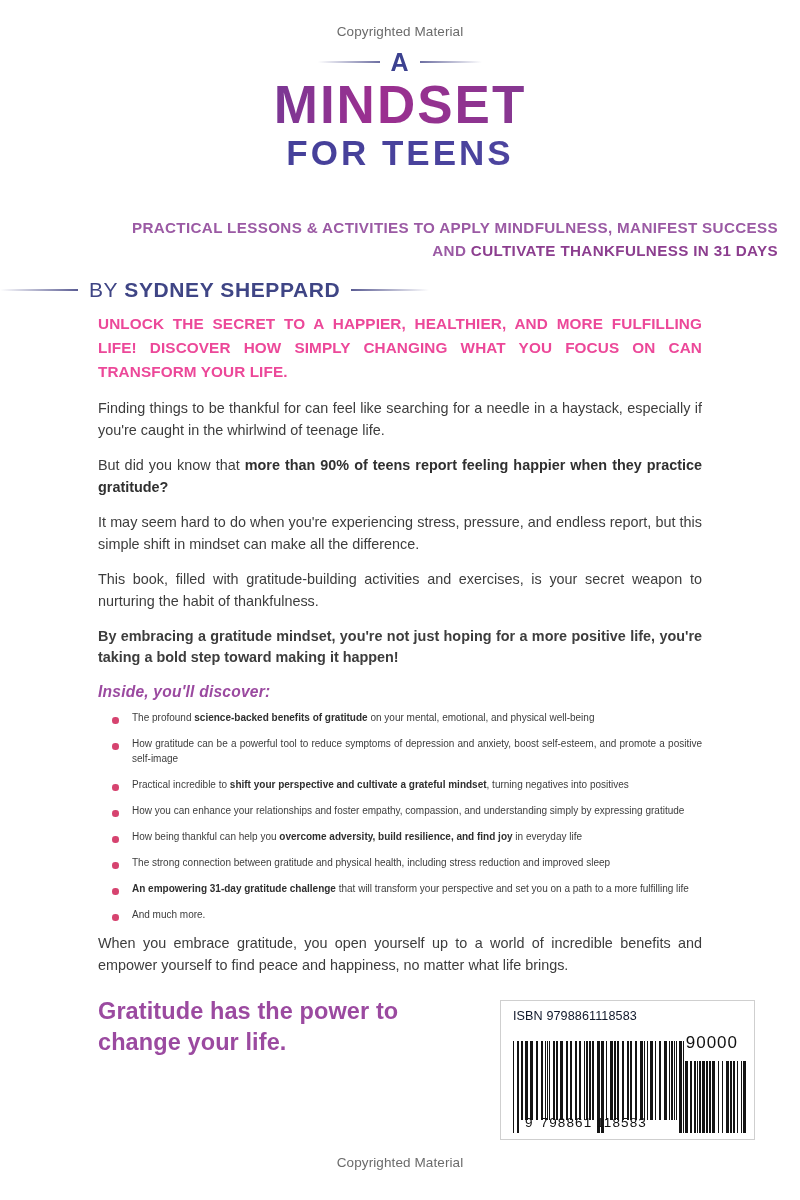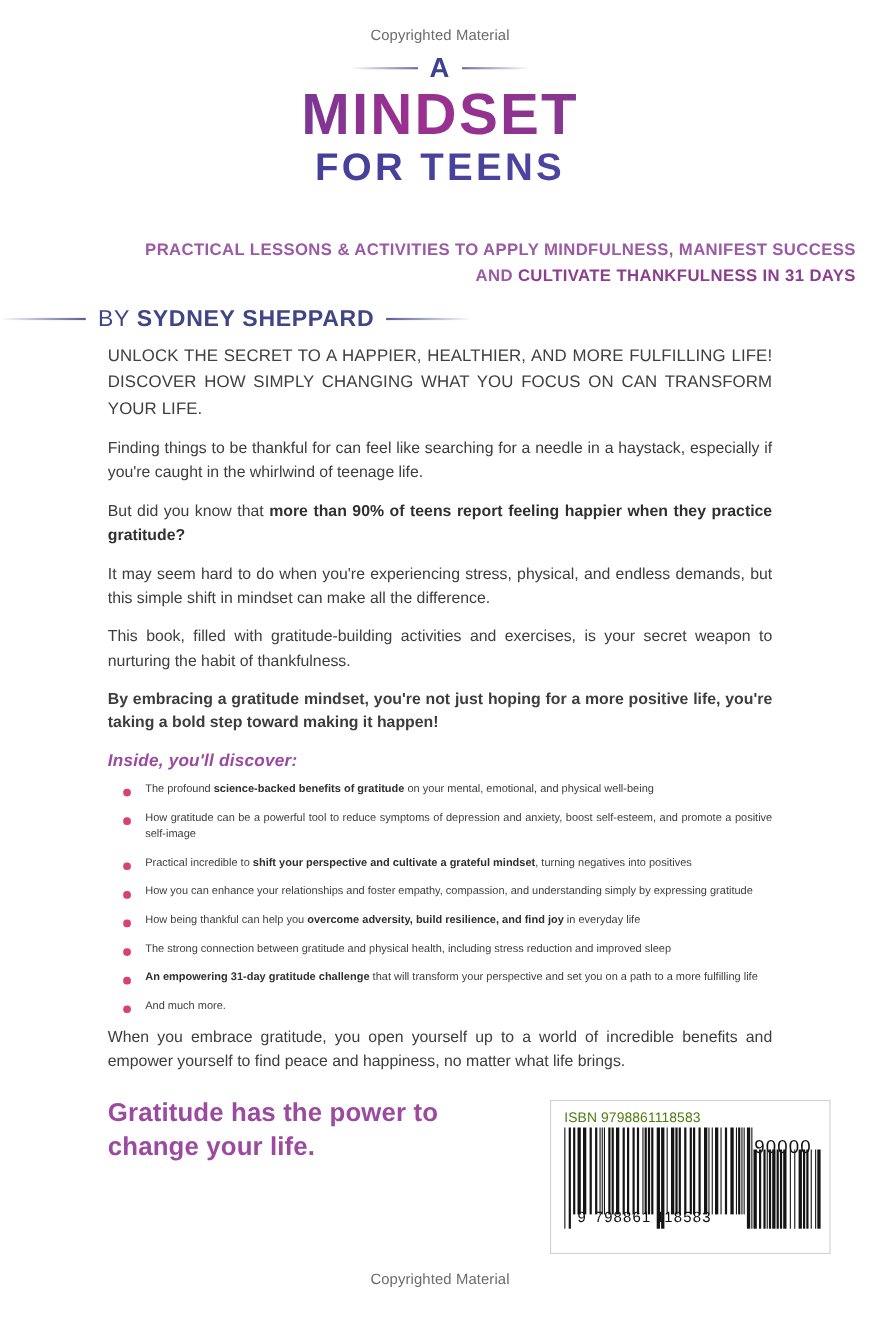--- a/index.html
+++ b/index.html
@@ -152,22 +152,22 @@
   
   .body-col {
     position: absolute;
     top: 312px;
     left: 98px;
     width: 604px;
   }
 
   .headline {
     font-size: 15.3px;
-    font-weight: normal;
-    color: #404040;
+    font-weight: bold;
+    color: #ec4899;
     line-height: 1.58;
     text-align: justify;
     letter-spacing: 0.1px;
     margin: 0 0 14px 0;
   }
 
   p.para {
     font-size: 14.4px;
     line-height: 1.52;
     color: #3d3d3d;
@@ -240,24 +240,24 @@
     top: 1000px;
     width: 255px;
     height: 140px;
     background: #ffffff;
     border: 1px solid #cfcfcf;
     box-sizing: border-box;
     padding: 8px 10px 4px 12px;
   }
   .isbn-text {
     font-size: 12.6px;
-    color: #4d7c0f;
+    color: #0f172a;
     font-family: "Liberation Sans", sans-serif;
     letter-spacing: 0.1px;
-    margin-bottom: 2px;
+    margin-bottom: 18px;
   }
   .addon-text {
     position: absolute;
     right: 16px;
     top: 32px;
     font-size: 17px;
     color: #111;
     font-family: "Liberation Sans", sans-serif;
     letter-spacing: 1px;
   }
@@ -326,21 +326,21 @@
     <div class="author-rule right"></div>
   </div>
 
   <div class="body-col">
     <p class="headline">UNLOCK THE SECRET TO A HAPPIER, HEALTHIER, AND MORE FULFILLING LIFE! DISCOVER HOW SIMPLY CHANGING WHAT YOU FOCUS ON CAN TRANSFORM YOUR LIFE.</p>
 
     <p class="para">Finding things to be thankful for can feel like searching for a needle in a haystack, especially if you're caught in the whirlwind of teenage life.</p>
 
     <p class="para"><span>But did you know that </span><b>more than 90% of teens report feeling happier when they practice gratitude?</b></p>
 
-    <p class="para">It may seem hard to do when you're experiencing stress, physical, and endless demands, but this simple shift in mindset can make all the difference.</p>
+    <p class="para">It may seem hard to do when you're experiencing stress, pressure, and endless report, but this simple shift in mindset can make all the difference.</p>
 
     <p class="para">This book, filled with gratitude-building activities and exercises, is your secret weapon to nurturing the habit of thankfulness.</p>
 
     <p class="para bold-para">By embracing a gratitude mindset, you're not just hoping for a more positive life, you're taking a bold step toward making it happen!</p>
 
     <div class="inside-head">Inside, you'll discover:</div>
 
     <ul class="discover">
       <li><span>The profound </span><b>science-backed benefits of gratitude</b><span> on your mental, emotional, and physical well-being</span></li>
       <li><span>How gratitude can be a powerful tool to reduce symptoms of depression and anxiety, boost self-esteem, and promote a positive self-image</span><b></b><span></span></li>

